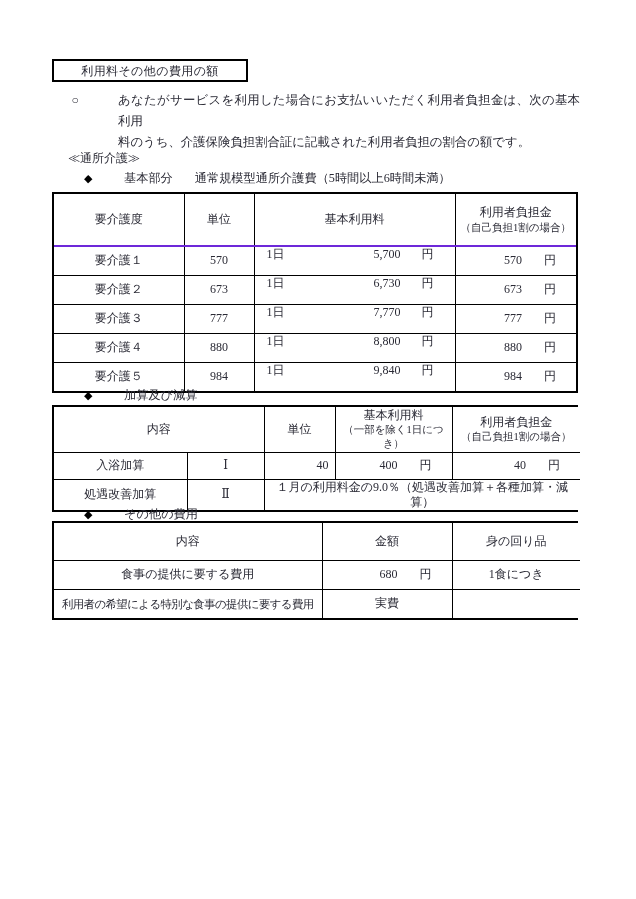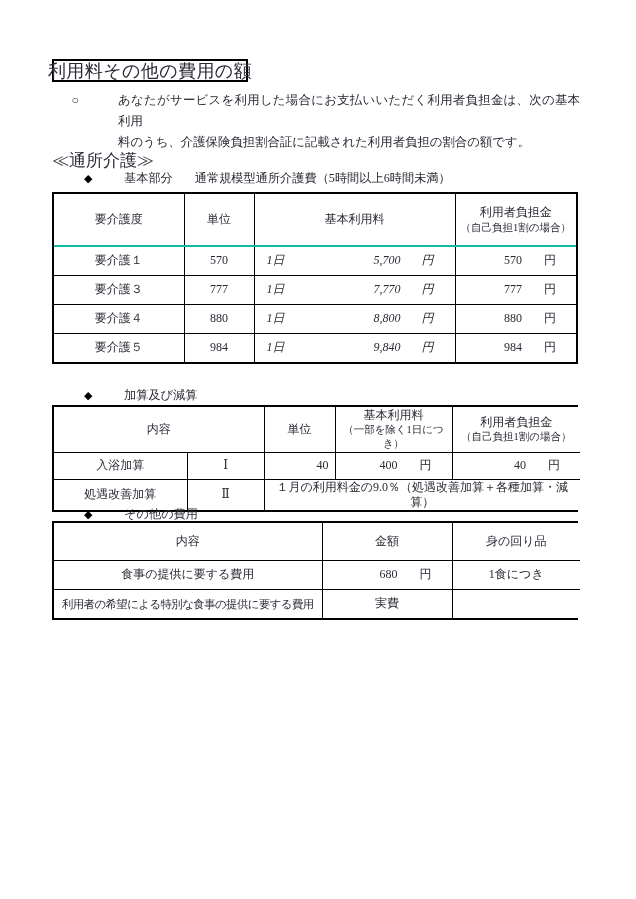--- a/index.html
+++ b/index.html
@@ -31,21 +31,21 @@
     top: 59px;
     width: 196px;
     height: 23px;
     border: 2px solid #000000;
     box-sizing: border-box;
     display: flex;
     align-items: center;
     justify-content: center;
   }
   .title-box .txt {
-    font-size: 18px;
+    font-size: 12px;
     letter-spacing: 0.4px;
     line-height: 1;
     white-space: nowrap;
   }
 
   
   .intro {
     position: absolute;
     left: 52px;
     top: 90px;
@@ -71,22 +71,22 @@
     text-align: justify;
     text-justify: inter-ideograph;
   }
   .intro-body p {
     margin: 0;
   }
 
   
   .section-label {
     position: absolute;
-    left: 52px;
-    font-size: 17px;
+    left: 68px;
+    font-size: 12px;
     line-height: 1;
     white-space: nowrap;
   }
   .section-label.s-tsusho { top: 152px; }
 
   
   .sub-head {
     position: absolute;
     left: 52px;
     display: flex;
@@ -147,21 +147,21 @@
   }
   .tbl-wrap table.doc tr:first-child td { border-top: none; }
   .tbl-wrap table.doc tr:last-child td { border-bottom: none; }
   .tbl-wrap table.doc td:first-child { border-left: none; }
   .tbl-wrap table.doc td:last-child { border-right: none; }
 
   
   #tbl-basic { top: 192px; width: 526px; }
   #tbl-basic td { height: 29px; }
   #tbl-basic tr.hdr td { height: 52px; }
-  #tbl-basic tr.thick-top td { border-top: 2px solid #14b8a6; }
+  #tbl-basic tr.thick-top td { border-top: 2px solid #6d28d9; }
 
   
   #tbl-kasan { top: 405px; width: 526px; }
   #tbl-kasan td { height: 27px; }
   #tbl-kasan tr.hdr td { height: 41px; }
 
   
   #tbl-other { top: 521px; width: 526px; }
   #tbl-other tr.hdr td { height: 37px; }
   #tbl-other td { height: 29px; }
@@ -176,24 +176,23 @@
     line-height: 1.35;
   }
   .hdr .main {
     display: block;
     line-height: 1.35;
   }
 
   
   .money {
     display: flex;
-    align-items: center;
+    align-items: flex-start;
     width: 100%;
     height: 100%;
-    font-style: italic;
   }
   .money .unitday {
     flex: 0 0 38px;
     text-align: left;
     padding-left: 8px;
   }
   .money .amt {
     flex: 1 1 auto;
     text-align: right;
     padding-right: 4px;
@@ -287,20 +286,37 @@
             </span>
           </td>
           <td>
             <span class="burden">
               <span class="amt">570</span>
               <span class="yen">円</span>
             </span>
           </td>
         </tr>
 
+        <tr>
+          <td>要介護２</td>
+          <td>673</td>
+          <td>
+            <span class="money">
+              <span class="unitday">1日</span>
+              <span class="amt">6,730</span>
+              <span class="yen">円</span>
+            </span>
+          </td>
+          <td>
+            <span class="burden">
+              <span class="amt">673</span>
+              <span class="yen">円</span>
+            </span>
+          </td>
+        </tr>
 
         <tr>
           <td>要介護３</td>
           <td>777</td>
           <td>
             <span class="money">
               <span class="unitday">1日</span>
               <span class="amt">7,770</span>
               <span class="yen">円</span>
             </span>

